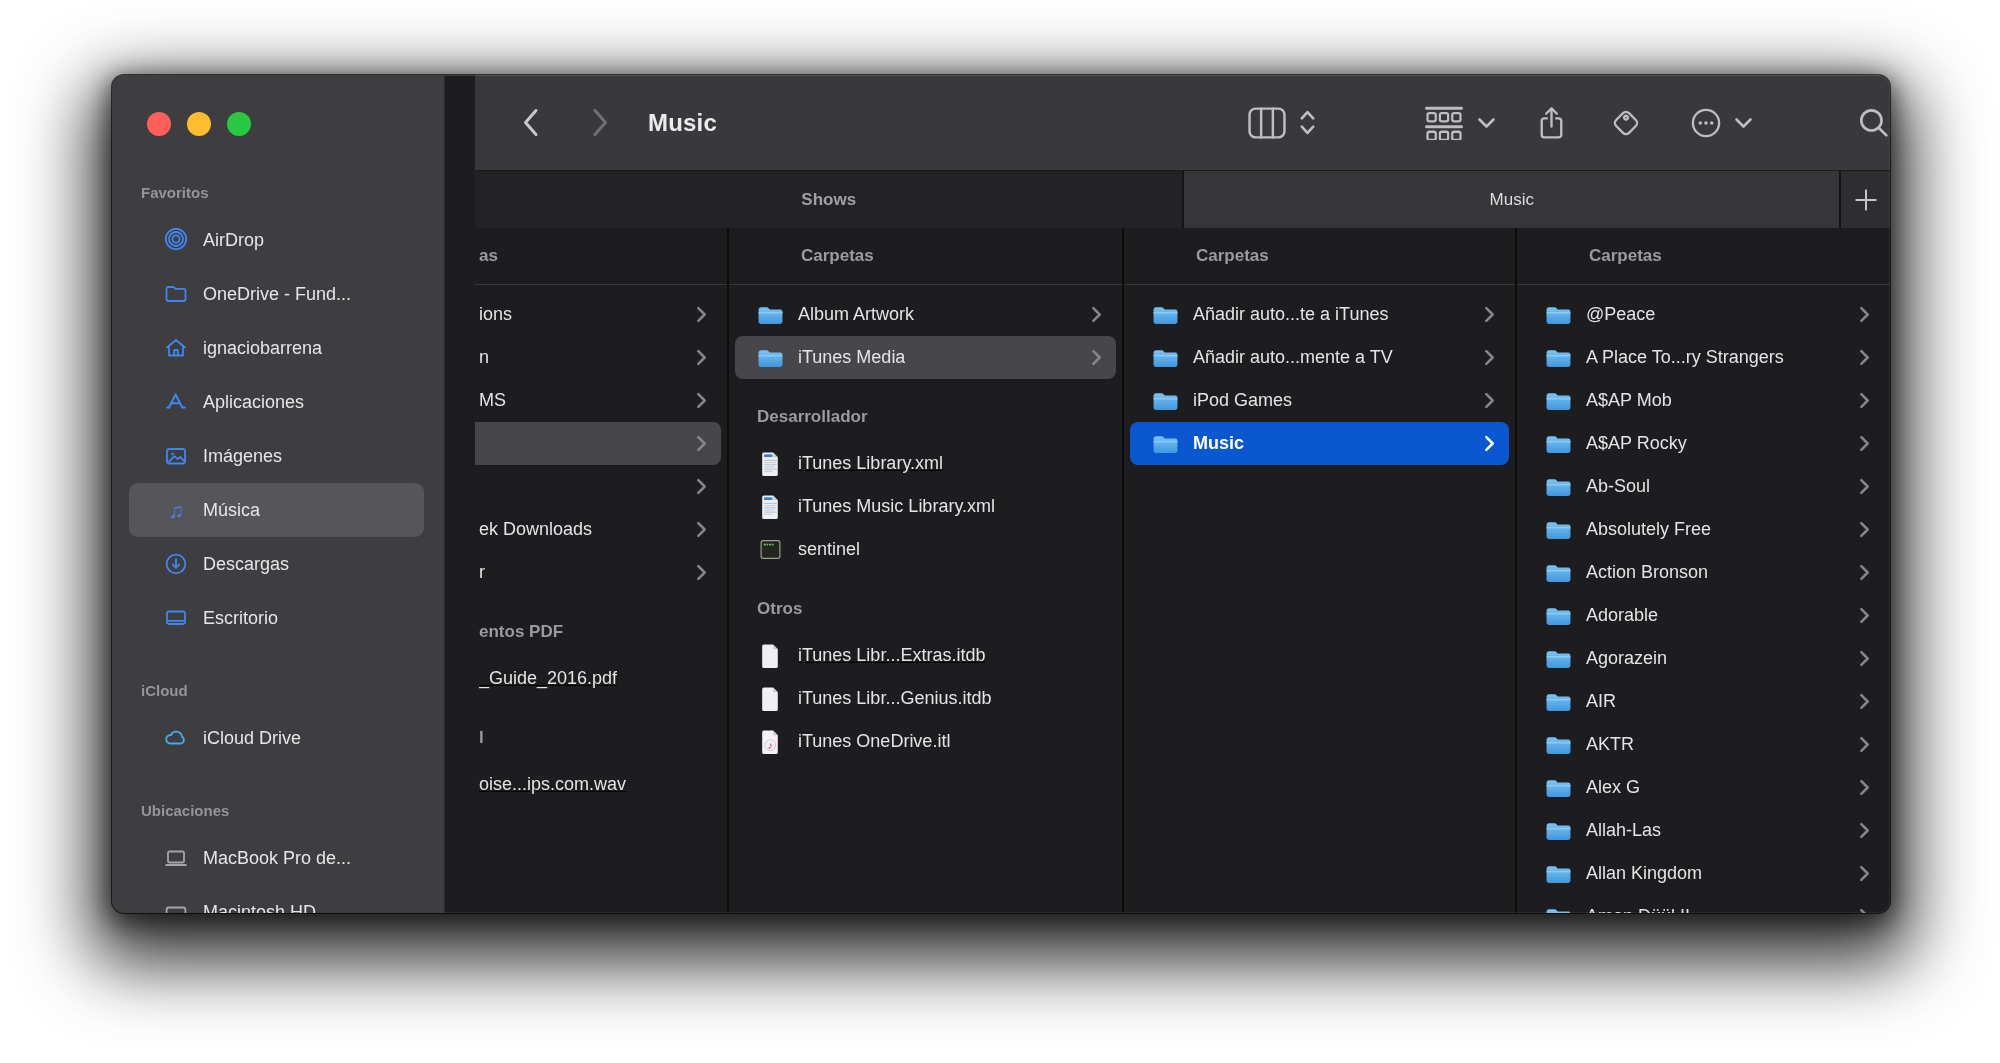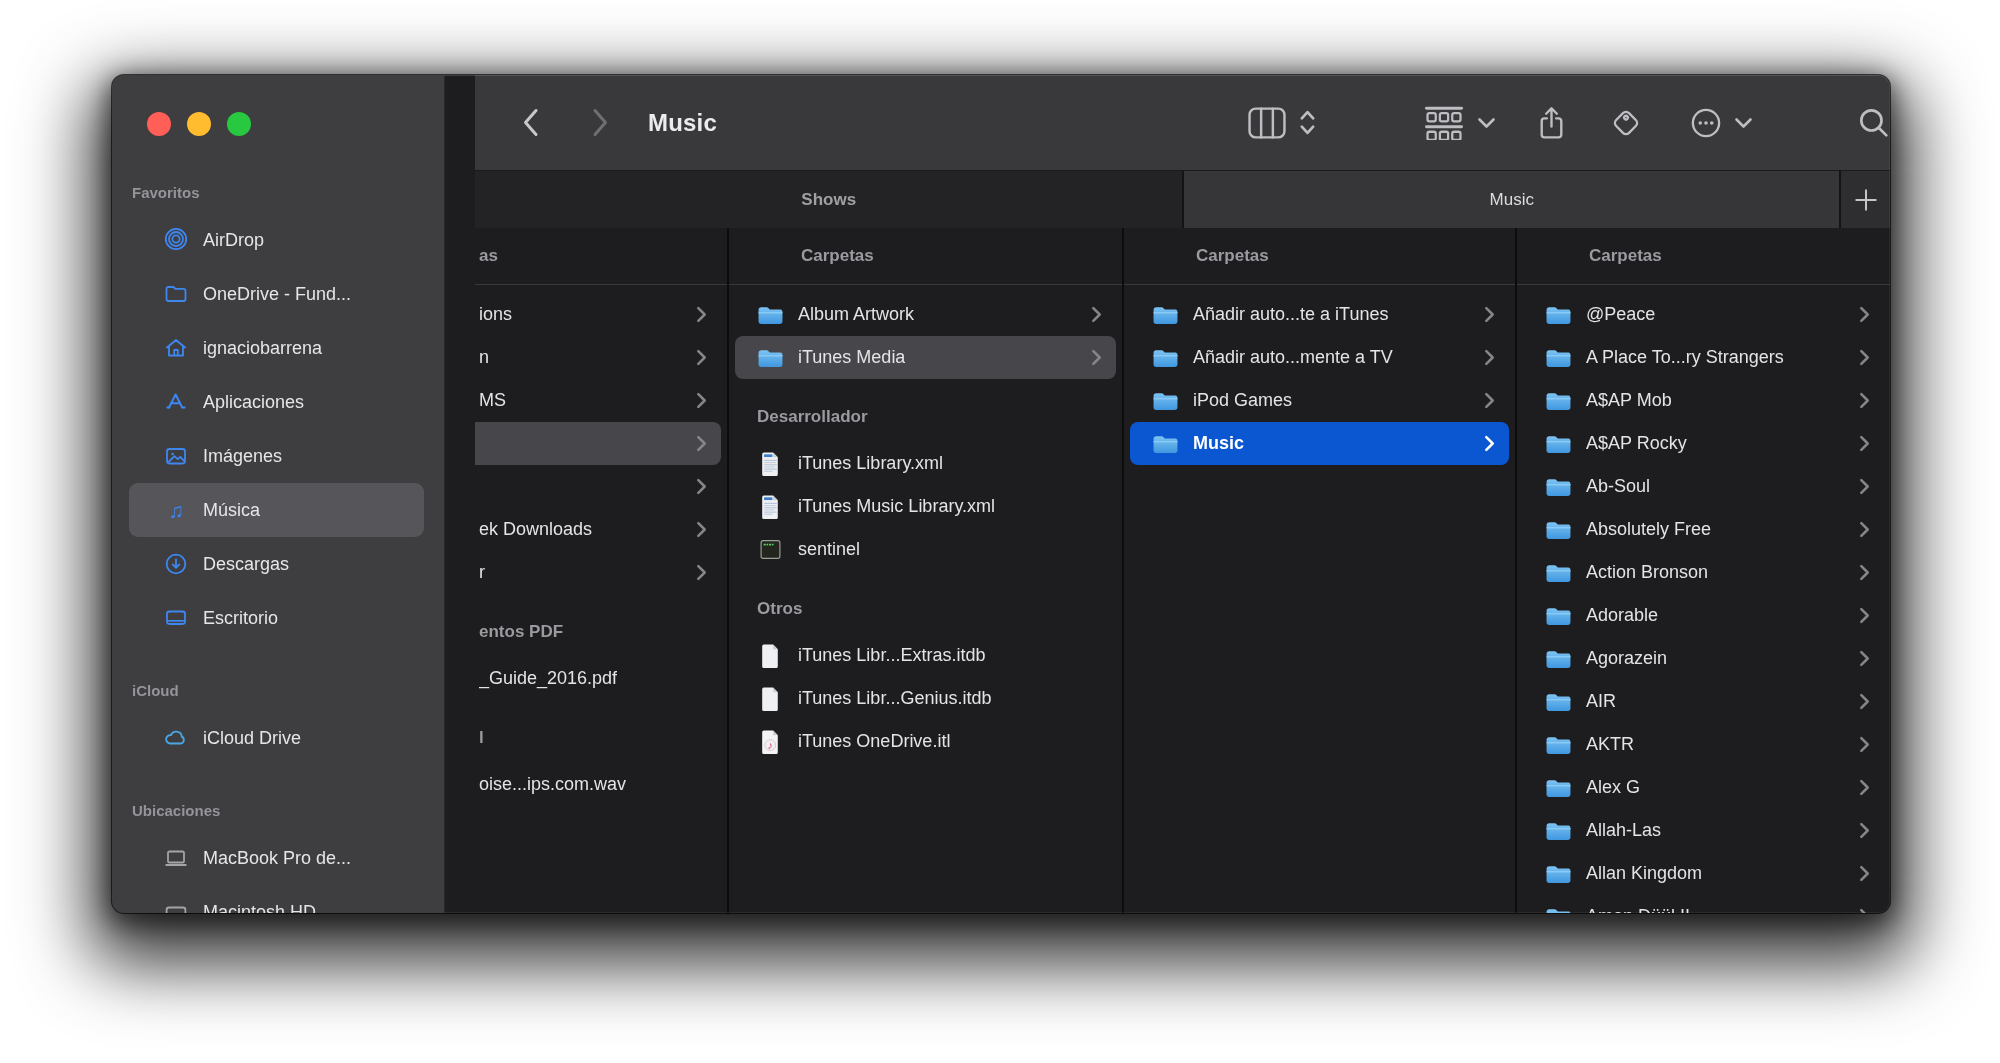--- a/index.html
+++ b/index.html
@@ -13,21 +13,21 @@
     box-shadow:0 30px 70px 22px rgba(0,0,0,.78), 0 6px 24px 4px rgba(0,0,0,.55), 0 0 0 1px rgba(0,0,0,.65);
   }
   .window::after{content:'';position:absolute;inset:0;border-radius:12px;pointer-events:none;
     box-shadow:inset 0 0 0 1px rgba(255,255,255,.06), inset 0 1px 0 rgba(255,255,255,.09);}
 
   
   .sidebar{width:332px;flex:0 0 332px;background:#3e3e40;position:relative;z-index:2;overflow:hidden;}
   .lights{position:absolute;top:37px;left:35px;display:flex;gap:16px;}
   .light{width:24px;height:24px;border-radius:50%;}
   .sb-content{padding-top:104px;}
-  .sb-head{height:28px;line-height:28px;padding-left:20px;font-size:15px;font-weight:700;color:#94949a;margin-bottom:6px;}
+  .sb-head{height:28px;line-height:28px;padding-left:29px;font-size:15px;font-weight:700;color:#94949a;margin-bottom:6px;}
   .sb-section + .sb-section{margin-top:32px;}
   .sb-item{height:54px;display:flex;align-items:center;padding-left:33px;margin:0 20px 0 17px;border-radius:9px;}
   .sb-item.sel{background:var(--sb-sel,#56565a);}
   .sb-item .ic{width:28px;height:26px;display:flex;align-items:center;justify-content:center;margin-right:13px;flex:0 0 28px;}
   .sb-item .lb{font-size:18px;color:#e6e6e8;white-space:nowrap;overflow:hidden;}
   .note-glyph{font-size:21px;color:var(--sb-icon,#3e86f0);line-height:1;}
 
   
   .main{flex:1;display:flex;flex-direction:column;min-width:0;border-left:1px solid #2a2a2c;padding-left:30px;}
 
@@ -56,21 +56,21 @@
   .row{height:43px;display:flex;align-items:center;margin:0 6px;padding:0 14px 0 22px;border-radius:8px;}
   .row .ic{width:27px;height:25px;flex:0 0 27px;display:flex;align-items:center;justify-content:center;margin-right:14px;}
   .row .lb{font-size:18px;color:#e4e4e6;white-space:nowrap;overflow:hidden;}
   .row .chev{margin-left:auto;display:flex;align-items:center;padding-left:8px;}
   .row.sel-gray{background:#47474b;}
   .row.sel-blue{background:var(--accent,#0b57d1);}
   .row.sel-blue .lb{color:#ffffff;font-weight:600;}
   .row.sel-blue .chev svg polyline{stroke:#ffffff;}
   .sec{margin:23px 6px 0 6px;height:30px;display:flex;align-items:center;padding-left:22px;}
   .sec span{font-size:17px;font-weight:700;color:#9a9aa0;white-space:nowrap;}
-  .sec + .row{margin-top:10px;}
+  .sec + .row{margin-top:10px;text-decoration:underline;}
   .col0 .row{margin-left:-14px;padding-left:18px;}
   .col0 .sec{margin-left:-14px;padding-left:18px;}
 
   svg{display:block;}
   .sic{stroke:var(--sb-icon,#3e86f0);fill:none;stroke-width:1.8;stroke-linecap:round;stroke-linejoin:round;}
   .sicg{stroke:#a3a3a8;fill:none;stroke-width:1.8;stroke-linecap:round;stroke-linejoin:round;}
   .tic{stroke:#bdbdc2;fill:none;stroke-linecap:round;stroke-linejoin:round;}
 </style>
 </head>
 <body>

